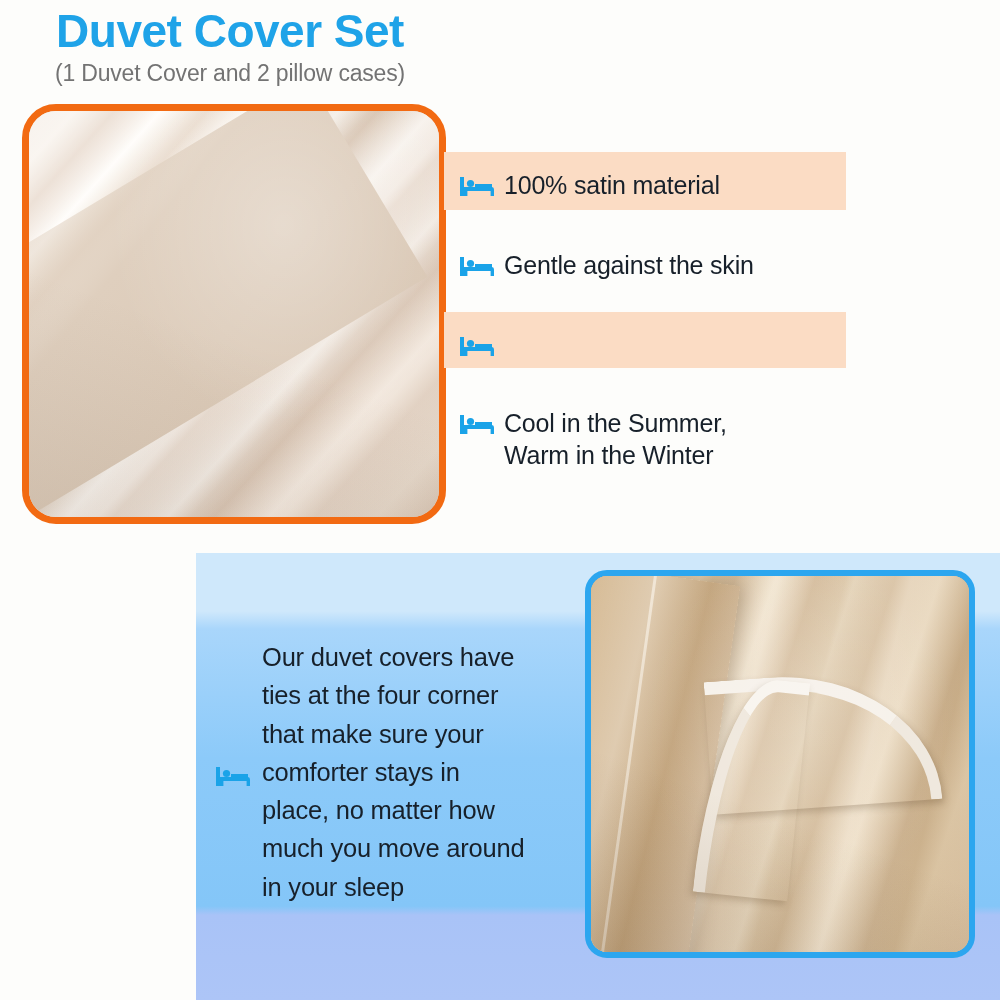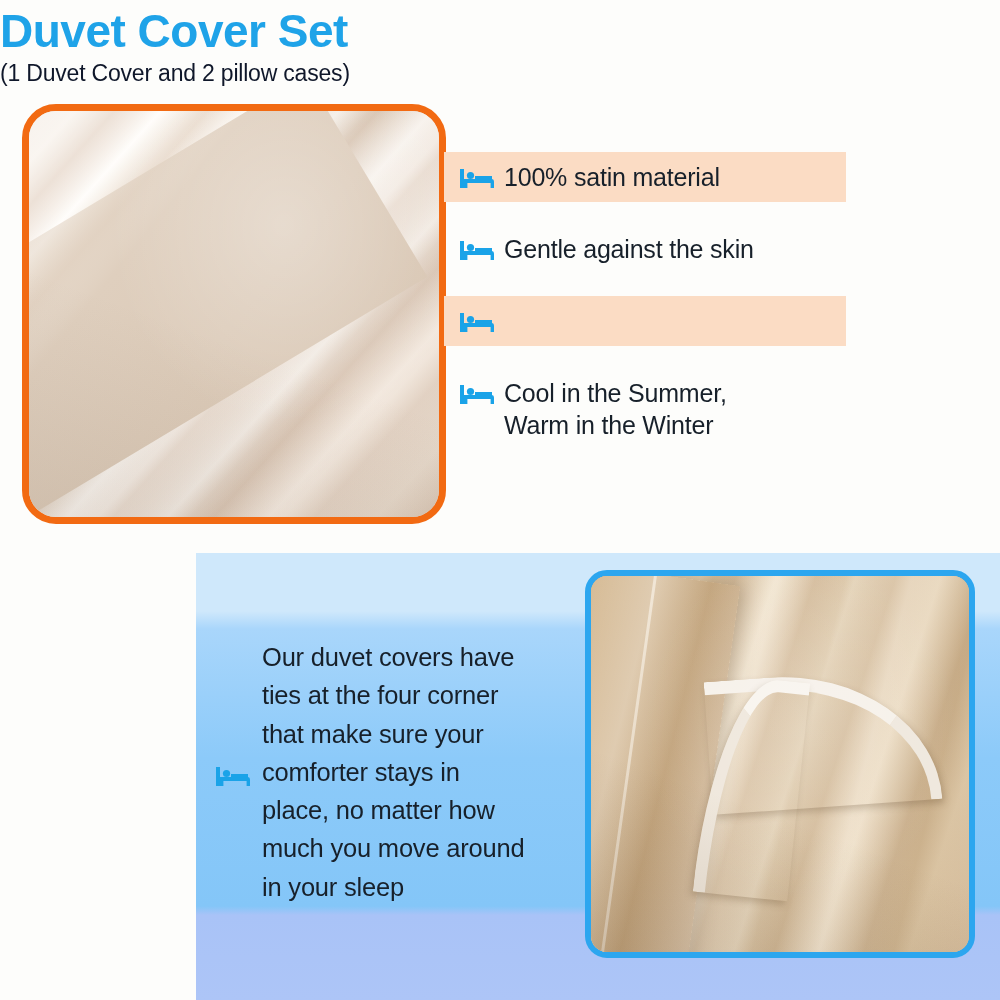--- a/index.html
+++ b/index.html
@@ -15,34 +15,35 @@
     font-family: "Liberation Sans", sans-serif;
     background: #fdfdfb;
   }
 
   
   #title-block {
     position: absolute;
     left: 0;
     top: 8px;
     width: 460px;
+    text-align: center;
   }
   #main-title {
     font-size: 46px;
     font-weight: bold;
     color: #1fa3e8;
     letter-spacing: -0.5px;
     line-height: 1.0;
     white-space: nowrap;
   }
   #sub-title {
     margin-top: 6px;
     font-size: 23px;
     font-weight: normal;
-    color: #0f172a;
+    color: #737373;
     letter-spacing: -0.2px;
     white-space: nowrap;
   }
 
   
   #fabric-photo-frame {
     position: absolute;
     left: 22px;
     top: 104px;
     width: 424px;
@@ -112,21 +113,21 @@
   #feature-list {
     position: absolute;
     left: 444px;
     top: 152px;
     width: 402px;
   }
   .feature-row {
     display: flex;
     align-items: flex-start;
     box-sizing: border-box;
-    padding: 9px 0 9px 16px;
+    padding: 17px 0 9px 16px;
     min-height: 50px;
   }
   .feature-row.banded { background: #fbdcc4; }
   .feature-row.plain  { background: transparent; }
   .row-gap { height: 22px; }
   .bed-icon {
     flex: 0 0 auto;
     width: 34px;
     height: 26px;
     margin-top: 4px;

